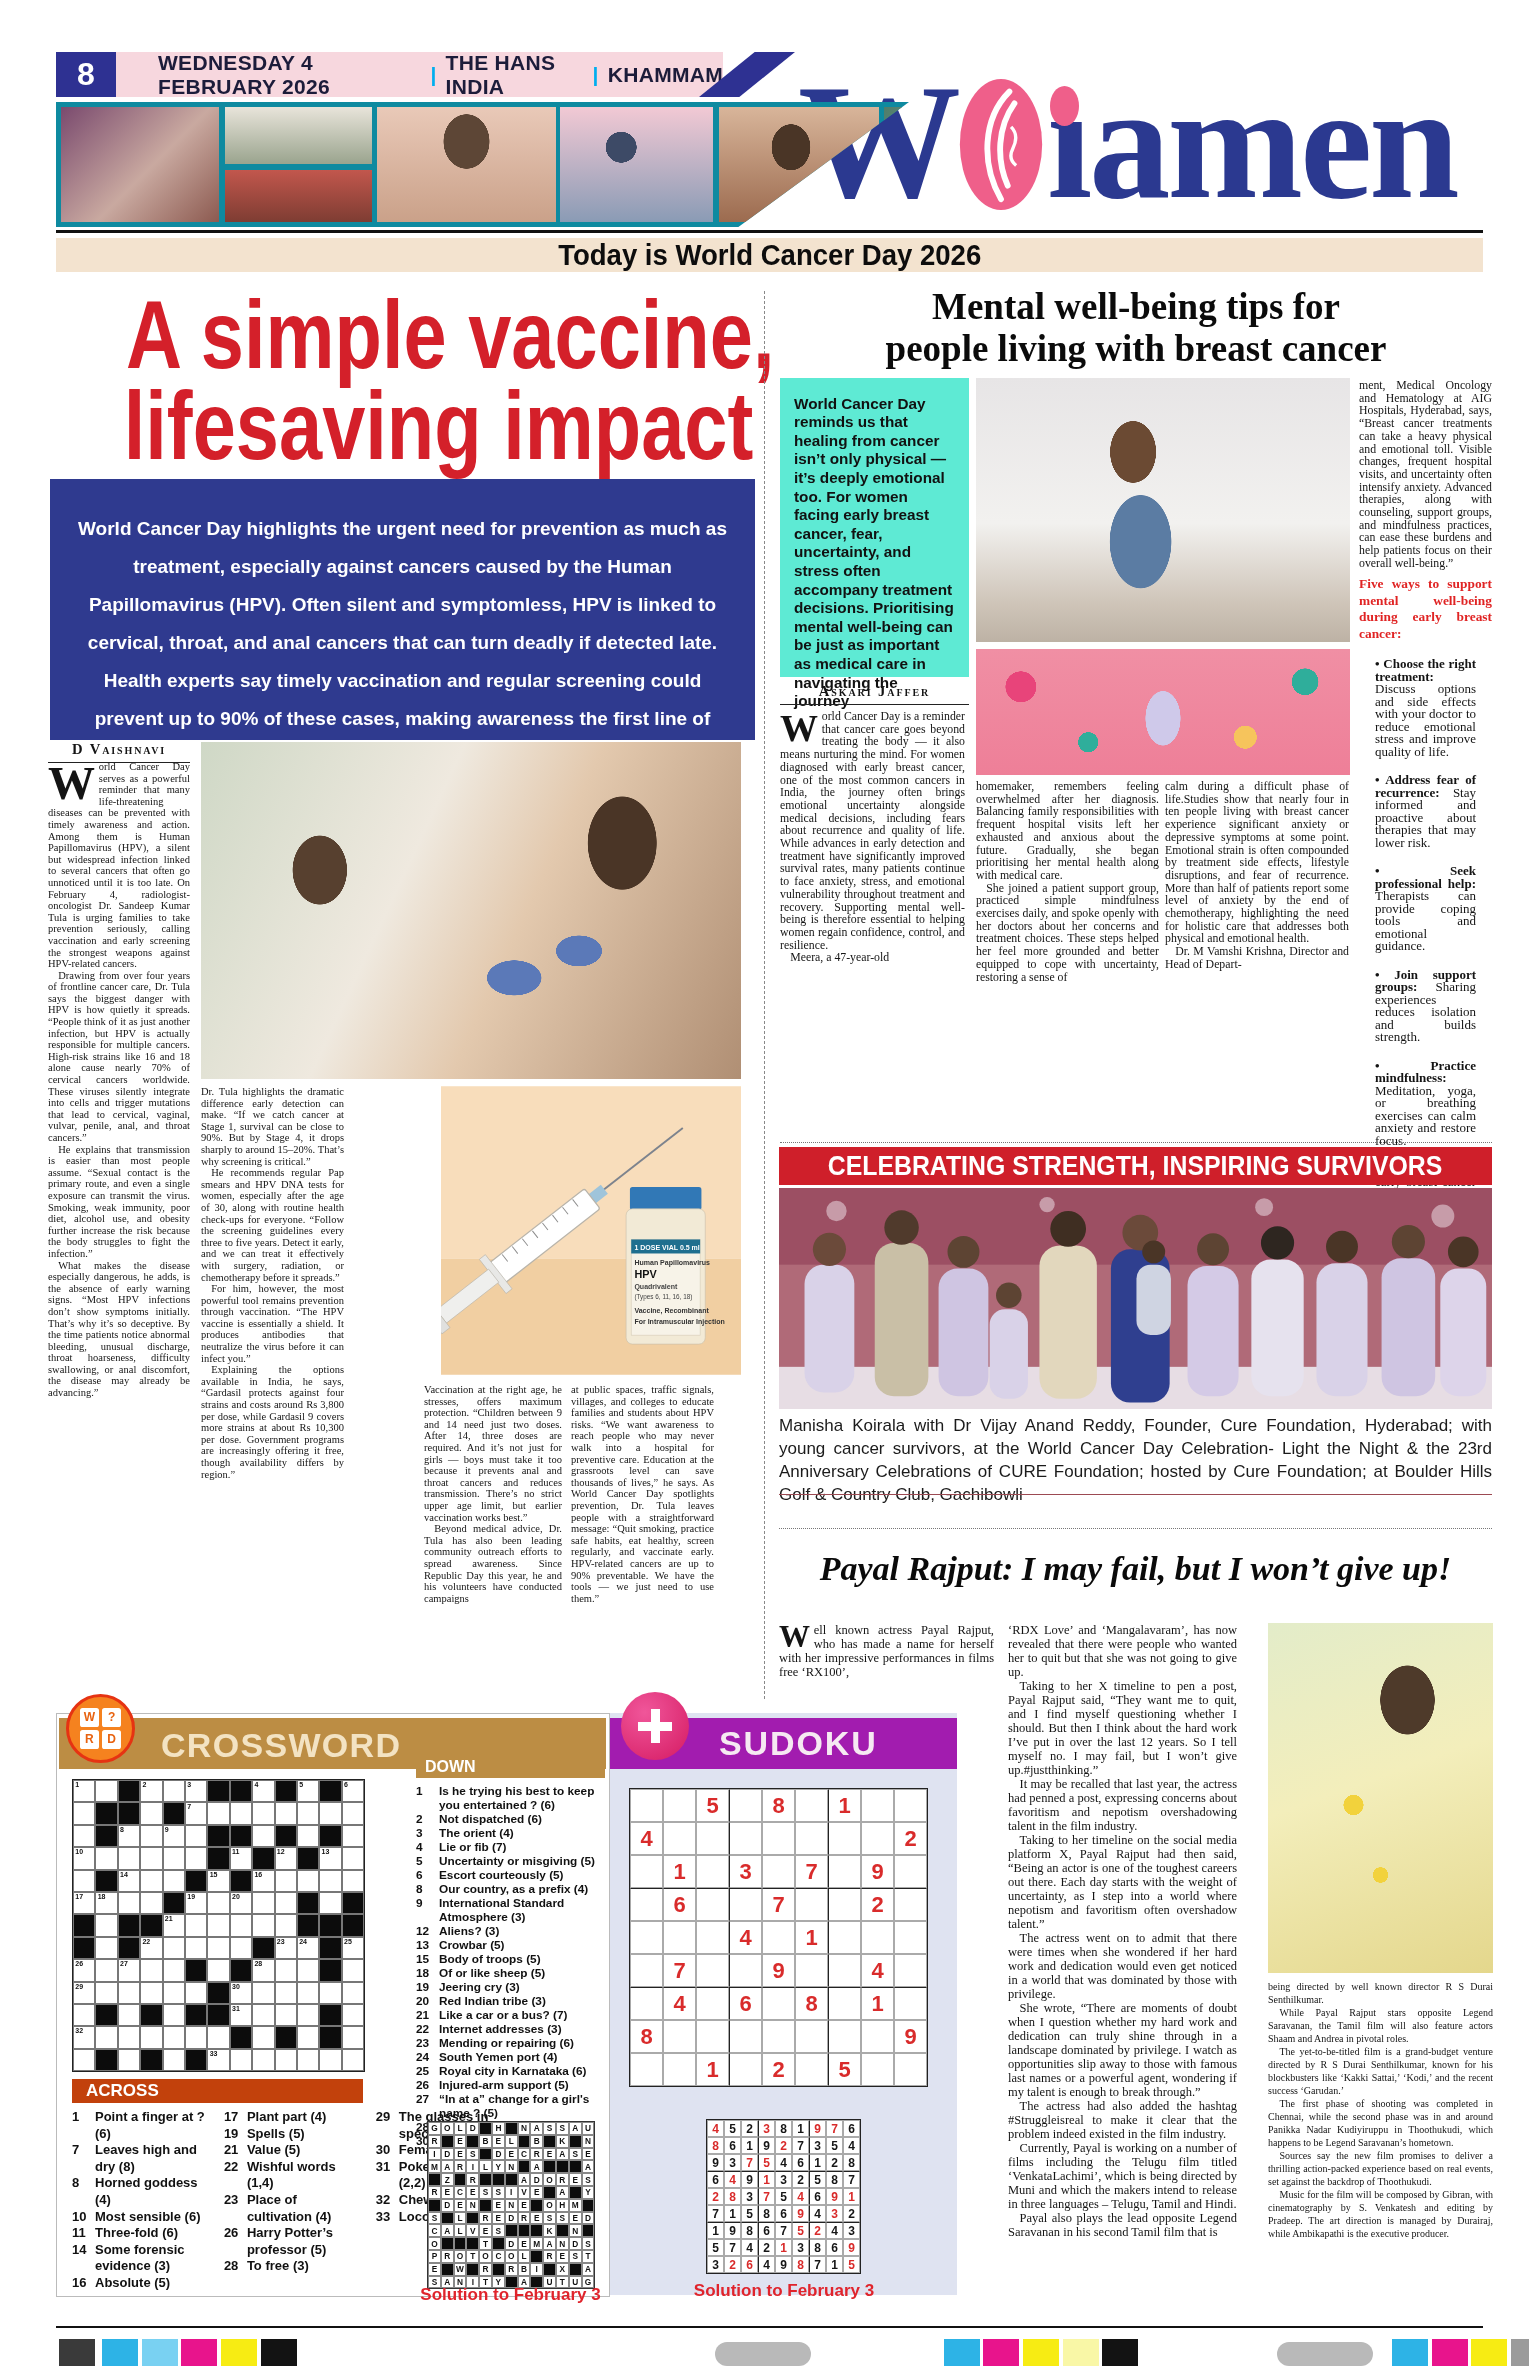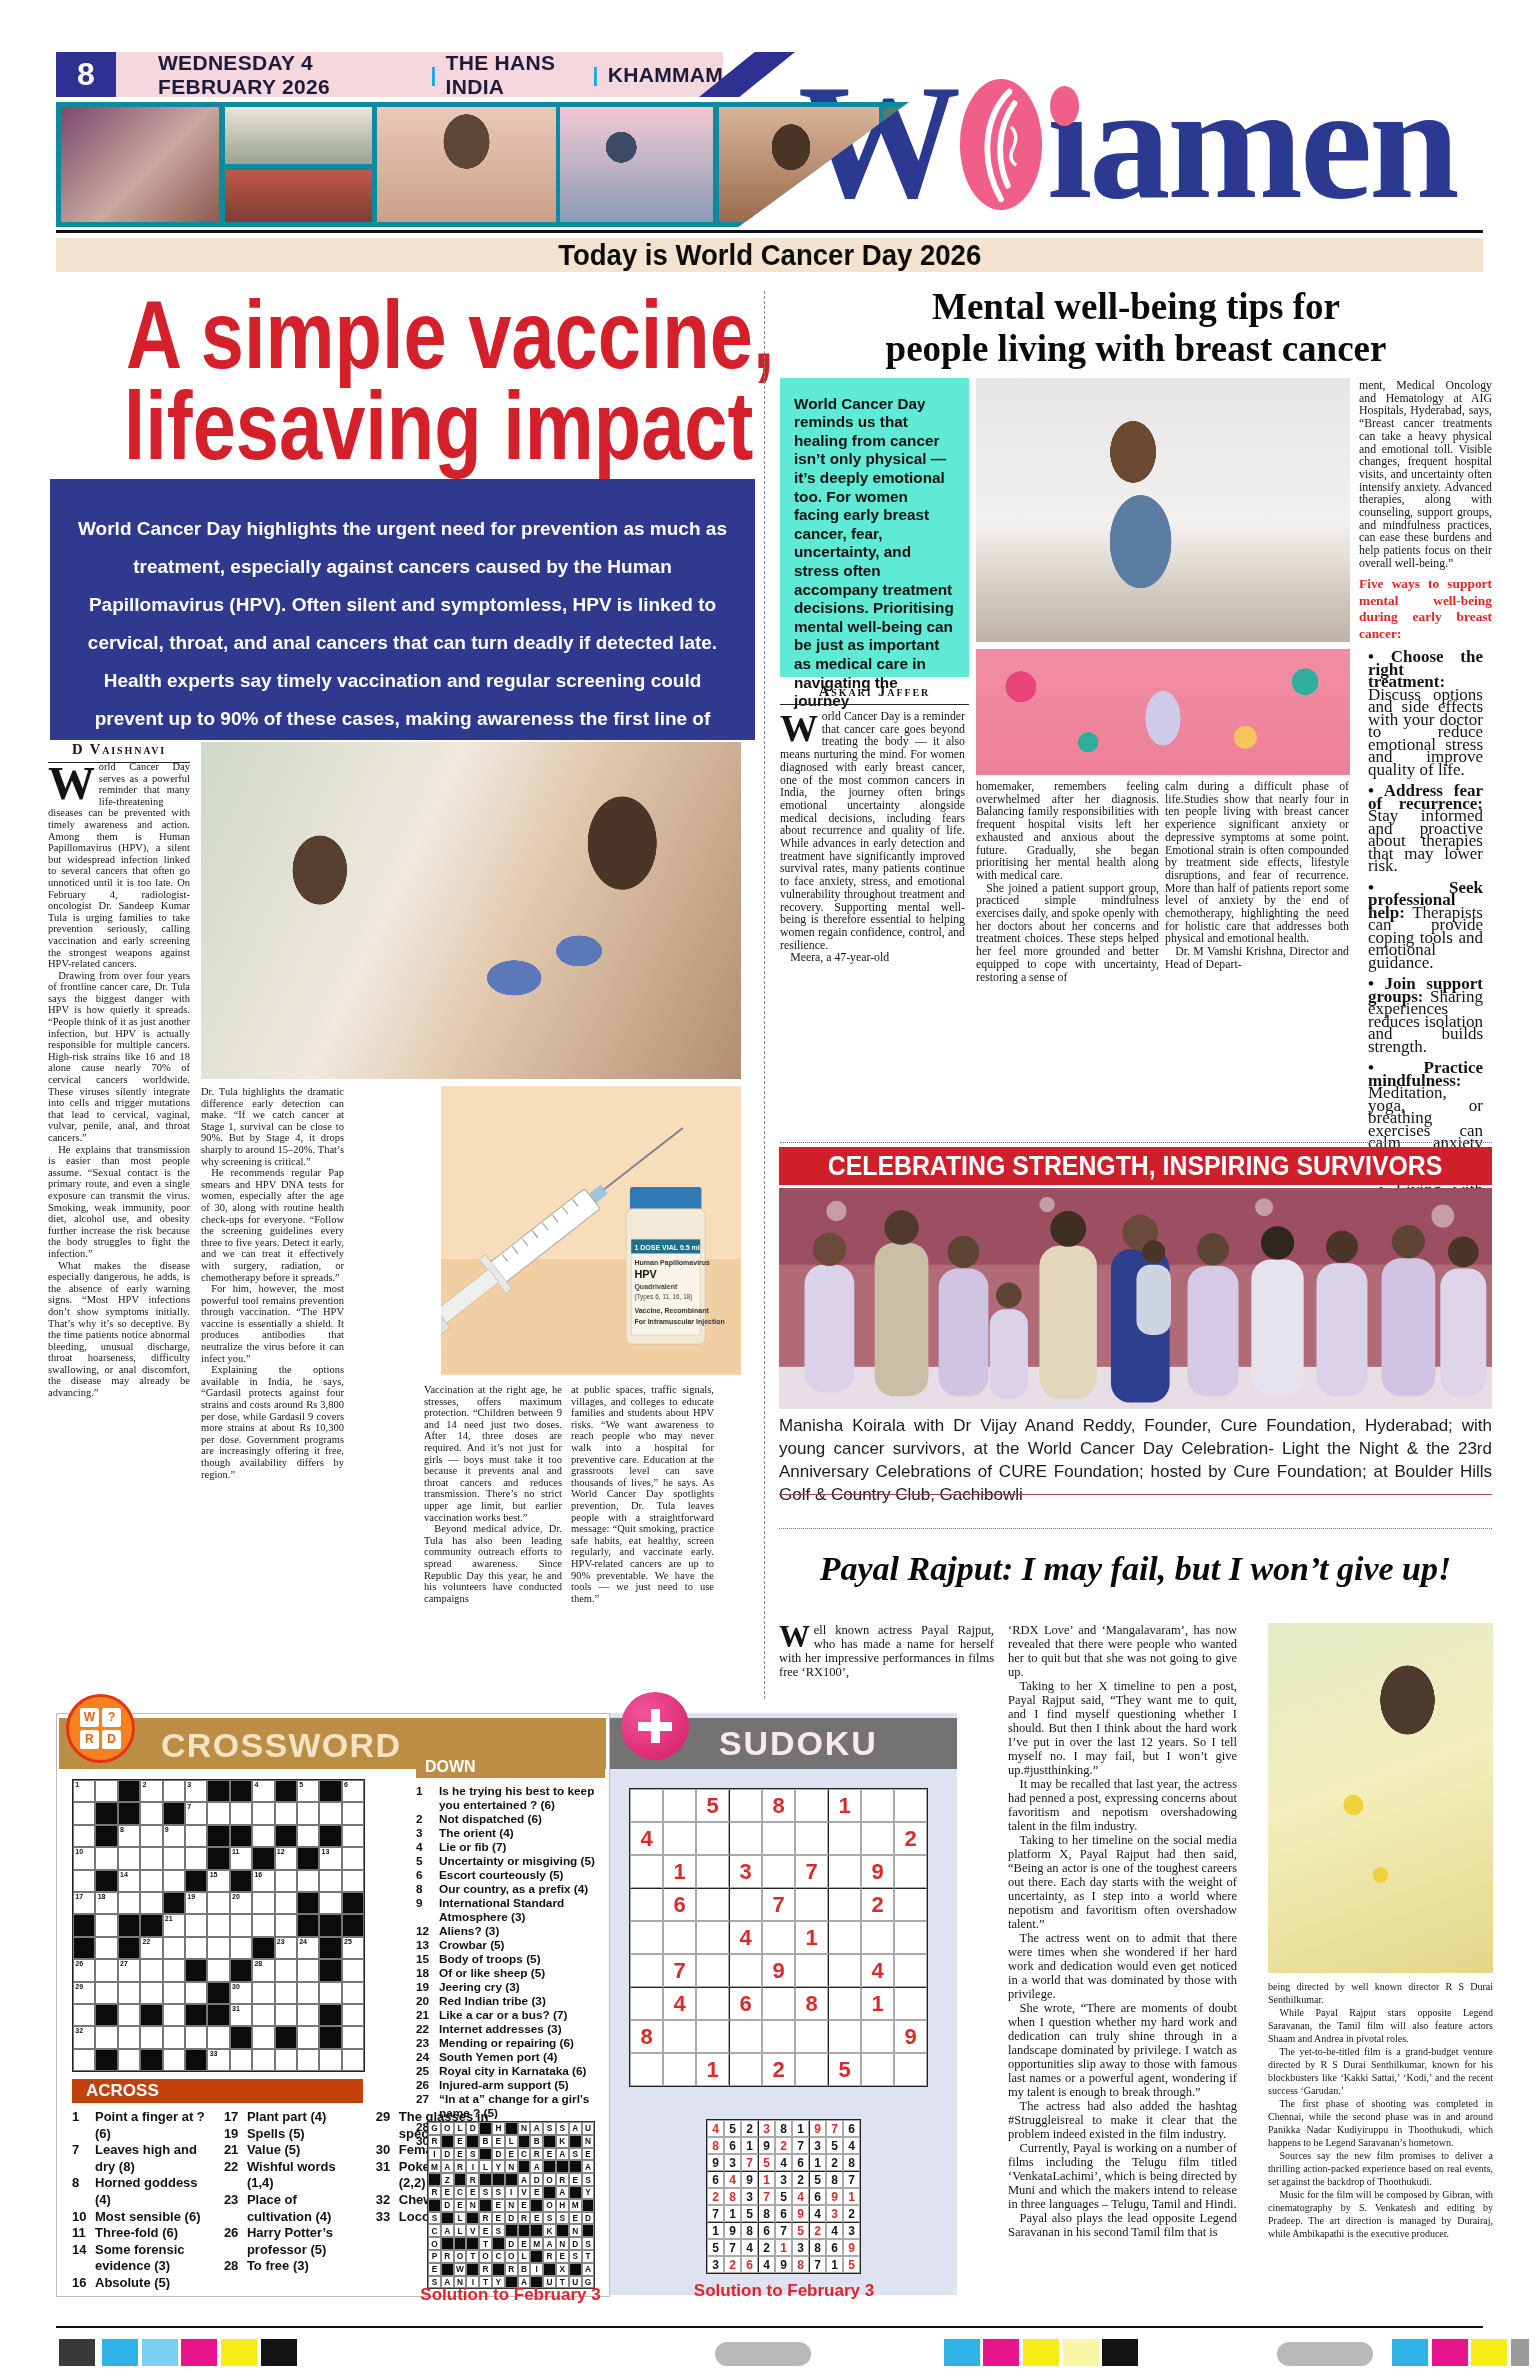--- a/index.html
+++ b/index.html
@@ -78,21 +78,21 @@
       radial-gradient(16.6px 16.6px at 30% 74%,#2fae9b 0 60%,transparent 61%),
       radial-gradient(29px 45px at 50% 55%,#cfc9ea 0 60%,transparent 61%),
       linear-gradient(#f08fa4,#ee7f98)}
   .mcol{font-size:11.8px;line-height:12.7px;text-align:justify;overflow:hidden}
   .mcol .para{margin:0;text-indent:10.2px}
   .mcol .para:first-child{text-indent:0}
   #mcol2{left:976px;top:780px;width:183px;height:360px}
   #mcol3{left:1165px;top:780px;width:184px;height:360px}
   #mcol4{left:1359px;top:379px;width:133px;height:761px;font-size:11.2px;line-height:12.5px;text-align:justify}
   #fiveways{color:#e02424;font:700 13.4px/16.6px "Liberation Serif",serif;margin:6.4px 0 2.6px}
-  .bullet{margin:9px;text-align:justify;font-size:17px;line-height:12.5px}
+  .bullet{margin:16px;text-align:justify;font-size:13px;line-height:12.5px}
   .bullet::before{content:"• ";font-weight:700}
   .bullet b{font-family:"Liberation Serif",serif}
   #mclosing{margin-top:1.3px}
   #dotrule1{left:780px;top:1142px;width:712px;border-top:1.3px dotted #777}
 
   
   #survbanner{left:779px;top:1147px;width:713px;height:38px;background:#cf1f2a;display:flex;align-items:center;justify-content:center}
   #survbanner .t{color:#fff;font:700 27px "Liberation Sans",sans-serif;transform:scaleX(.92);letter-spacing:0}
   #survphoto{left:779px;top:1188px;width:713px;height:221px}
   #survcap{left:779px;top:1414px;width:713px;font:400 17px/23px "Liberation Sans",sans-serif;color:#1b1b1b;text-align:justify}
@@ -140,21 +140,21 @@
   .csgrid{display:grid;border:1.3px solid #333;width:max-content;background:#fff}
   .csc{border:0.6px solid #888;box-sizing:border-box;background:#fff;text-align:center;
        font:700 8.3px "Liberation Sans",sans-serif;display:flex;align-items:center;justify-content:center;color:#111}
   .csc.blk{background:#0c0c0c}
   #cwsolwrap{left:427px;top:2121px}
   .sollabel{color:#e0242c;font:700 17px "Liberation Sans",sans-serif;text-align:center}
   #cwsollabel{left:416px;top:2285px;width:189px}
 
   
   #sdpanel{left:610px;top:1713px;width:347px;height:582px;background:#dfe3f1}
-  #sdband{left:610px;top:1718px;width:347px;height:51px;background:#737373}
+  #sdband{left:610px;top:1718px;width:347px;height:51px;background:#a21caf}
   #sdband .t{position:absolute;left:109px;top:6.4px;font:700 34px "Liberation Sans",sans-serif;color:#f6e9f2;letter-spacing:1.9px}
   #sdlogo{left:621px;top:1692px;width:68px;height:68px;border-radius:50%;background:radial-gradient(circle at 35% 30%,#f0569a,#d51a62);
           display:flex;align-items:center;justify-content:center}
   #sdlogo .cross{width:34px;height:34px;background:
      linear-gradient(#fff,#fff) 50% 0/9px 100% no-repeat,
      linear-gradient(#fff,#fff) 0 50%/100% 9px no-repeat}
   .sdgrid{display:grid;border:1.9px solid #222;background:#fff;width:max-content}
   .sdc{box-sizing:border-box;border:0.6px solid #aaa;display:flex;align-items:center;justify-content:center;
        font:700 22px "Liberation Sans",sans-serif;color:#d92b2b;background:#fff}
   .sdc.bt{border-top:1.9px solid #222}.sdc.bl{border-left:1.9px solid #222}

